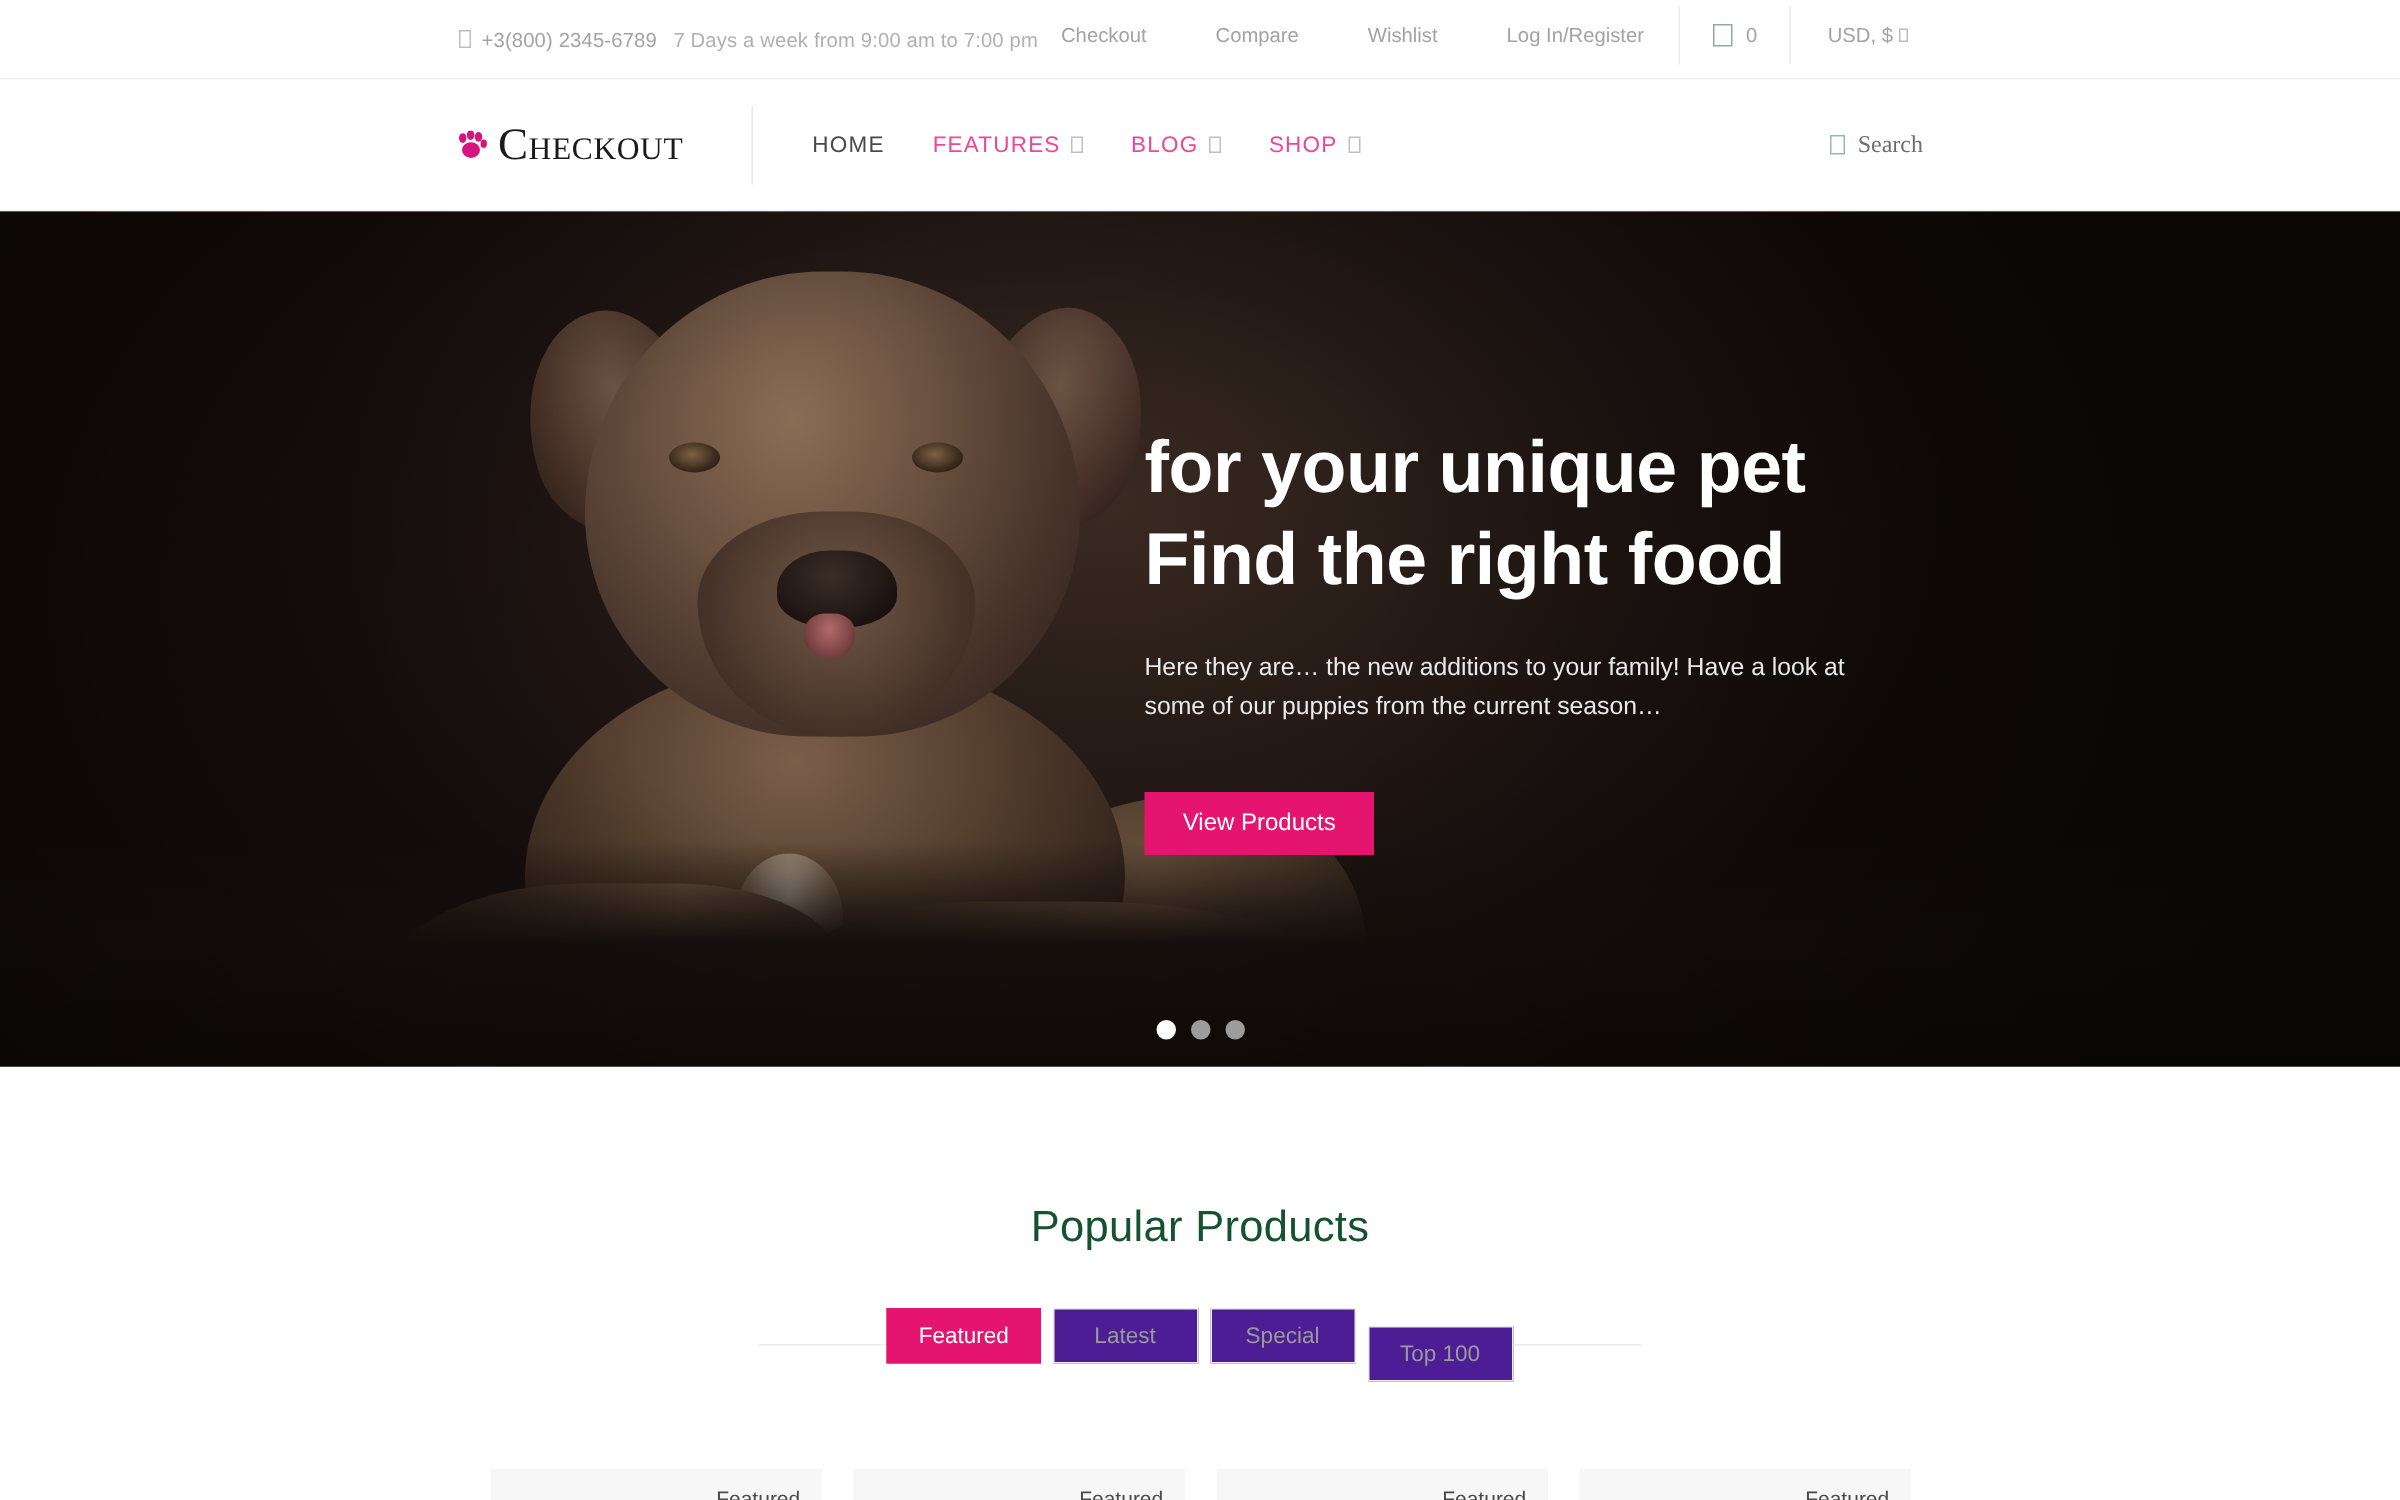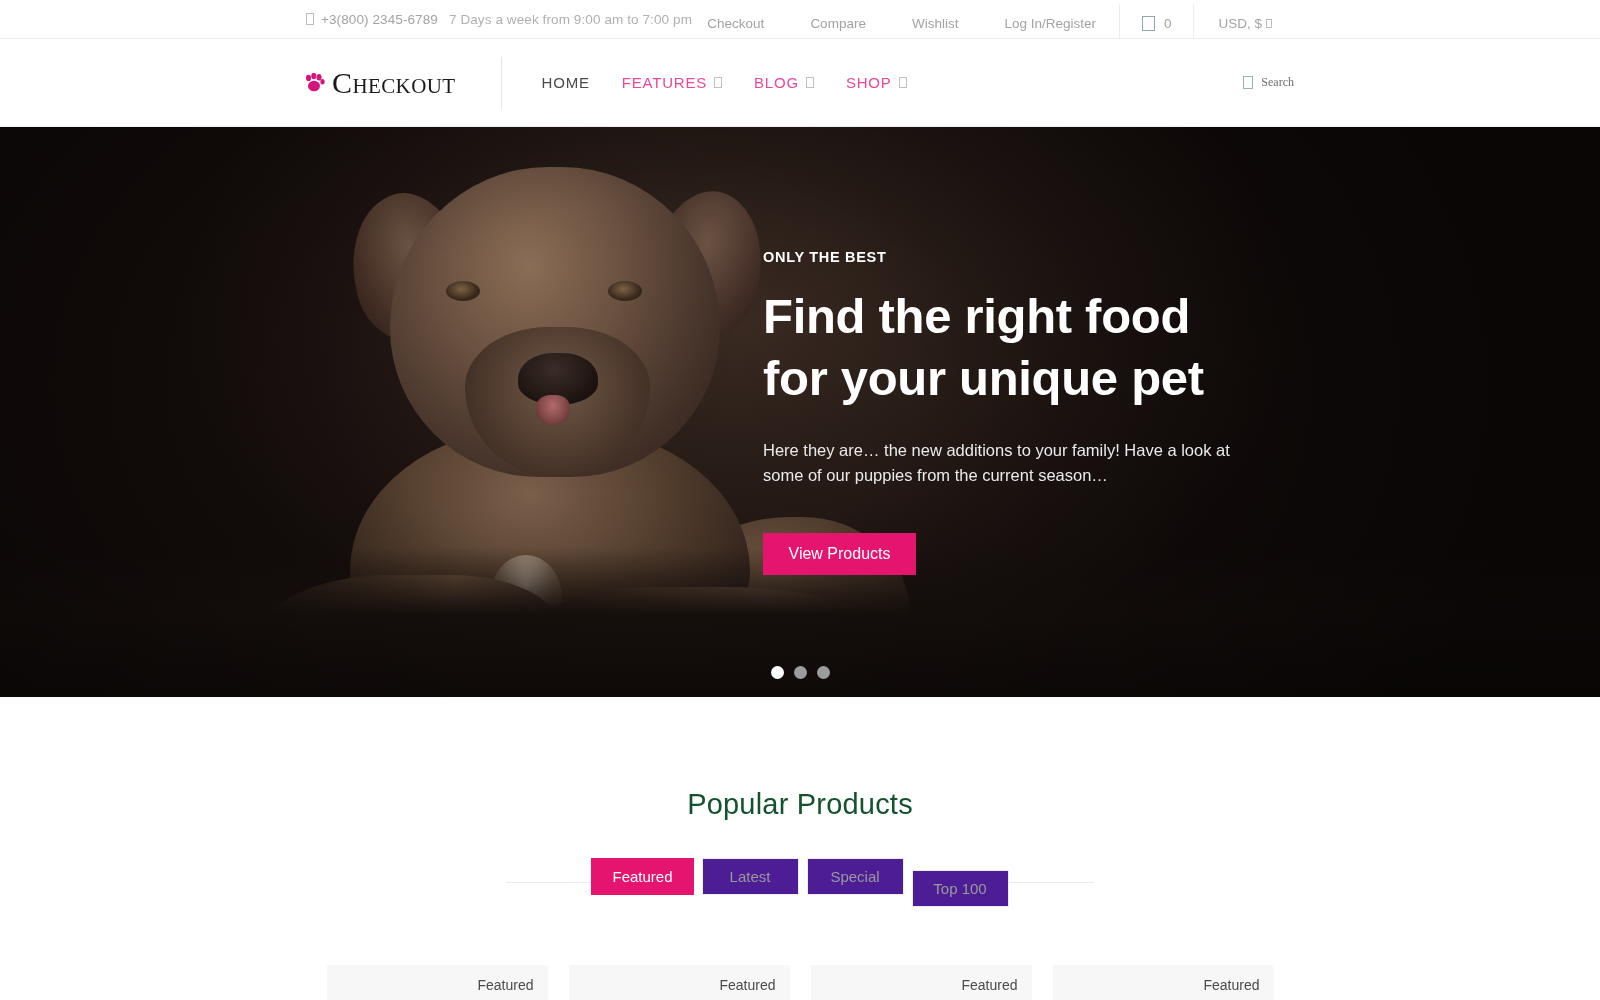--- a/index.html
+++ b/index.html
@@ -6,21 +6,21 @@
   html, body {
     width:1600px; height:1000px;
     background:#ffffff;
     font-family:"Liberation Sans", sans-serif;
     overflow:hidden;
   }
   .page { position:relative; width:1600px; height:1000px; }
 
   
   .topbar {
-    height:39px;
+    height:53px;
     border-bottom:1px solid #ececec;
     display:flex; align-items:center;
     font-size:13.5px; color:#a8a8a8;
     position:relative;
   }
   .topbar-left {
     display:flex; align-items:center; gap:7px;
     margin-left:306px;
     white-space:nowrap;
   }
@@ -93,25 +93,25 @@
     font-size:15px; letter-spacing:.8px;
     color:#ec4899; text-decoration:none;
     white-space:nowrap;
   }
   .nav-item.active { color:#4a4a4a; }
   .nav-caret {
     display:inline-block; width:8px; height:11px;
     border:1px solid #c0c0c0;
   }
   .search-link {
-    position:absolute; right:306px;
+    position:absolute; right:318px;
     display:flex; align-items:center; gap:8px;
     color:#6f6f6f; text-decoration:none;
     font-family:"Liberation Serif", serif;
-    font-size:12px;
+    font-size:16px;
   }
   .search-box {
     display:inline-block; width:10px; height:13px;
     border:1.4px solid #9bb3b8;
   }
 
   
   .hero {
     position:relative; height:570px; overflow:hidden;
     background:#1d1411;
@@ -362,24 +362,23 @@
       <div class="eye-r"></div>
       <div class="muzzle"></div>
       <div class="nose"></div>
       <div class="tongue"></div>
     </div>
 
     <div class="hero-floor"></div>
     <div class="hero-vignette"></div>
 
     <div class="hero-content">
-      <div class="hero-eyebrow">ONLY THE BEST</div>
       <div class="hero-title">
+        <div>for your unique pet</div>
         <div>Find the right food</div>
-        <div>for your unique pet</div>
       </div>
       <div class="hero-desc">Here they are… the new additions to your family! Have a look at some of our puppies from the current season…</div>
       <a class="hero-btn" href="#">View Products</a>
     </div>
 
     <div class="hero-dots">
       <span class="dot on"></span>
       <span class="dot"></span>
       <span class="dot"></span>
     </div>

